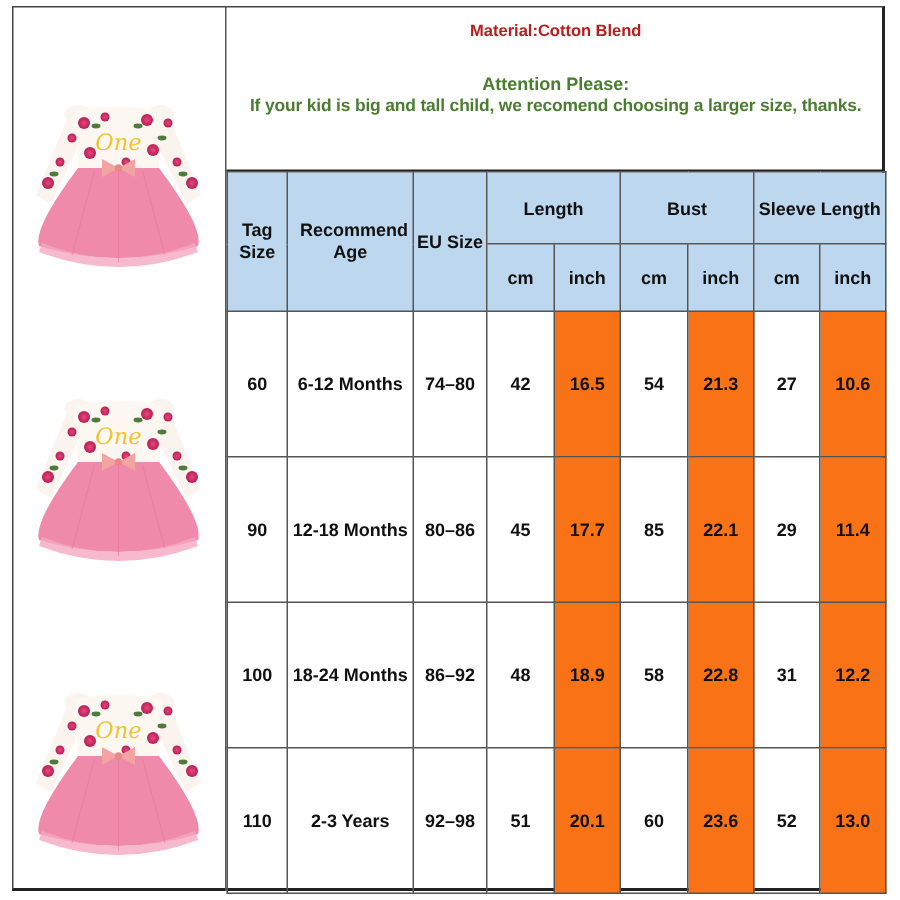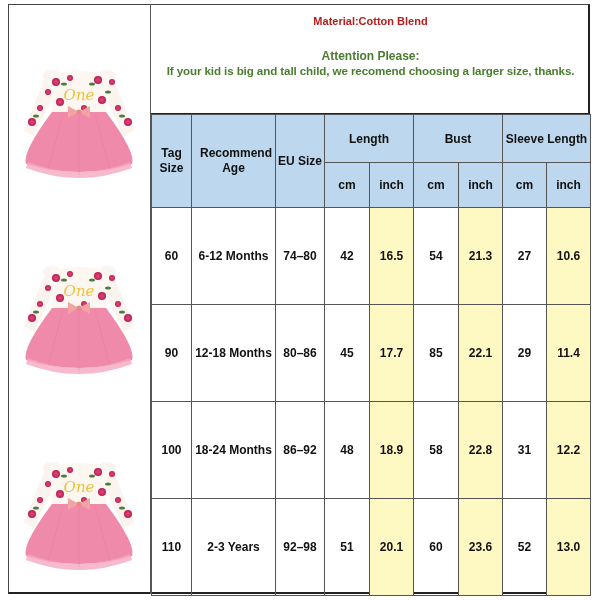--- a/index.html
+++ b/index.html
@@ -13,21 +13,21 @@
 
   .info { position: absolute; left: 151px; top: 4px; width: 439px; height: 110px; border-bottom: 1.5px solid #222; box-sizing: border-box; text-align: center; font-weight: bold; }
   .info .material { position: absolute; top: 11px; left: 0; right: 0; color: #b91c1c; font-size: 11px; }
   .info .attn-title { position: absolute; top: 45px; left: 0; right: 0; color: #4a7d2f; font-size: 12px; }
   .info .attn-body { position: absolute; top: 60px; left: 0; right: 0; color: #4a7d2f; font-size: 11.6px; letter-spacing: -0.1px; }
   .info .note { position: absolute; top: 76px; left: 8px; right: 8px; color: #e8732a; font-size: 11.6px; font-style: italic; line-height: 14px; }
 
   table.size { position: absolute; left: 151px; top: 114px; width: 439px; height: 480px; border-collapse: collapse; table-layout: fixed; }
   table.size td, table.size th { border: 1px solid #555; text-align: center; vertical-align: middle; font-weight: bold; font-size: 12px; color: #111; padding: 0; }
   table.size th { background: #bdd7ee; margin-top: 20px; }
-  table.size td.blue { background: #fef9c3; }
+  table.size td.blue { background: #f97316; }
   table.size tr.h1 th { height: 47px; }
   table.size tr.h2 th { height: 44px; }
   table.size tr.data td { height: 96px; }
 </style>
 </head>
 <body>
 
 <div class="frame"></div>
 
 <div class="img-col">

